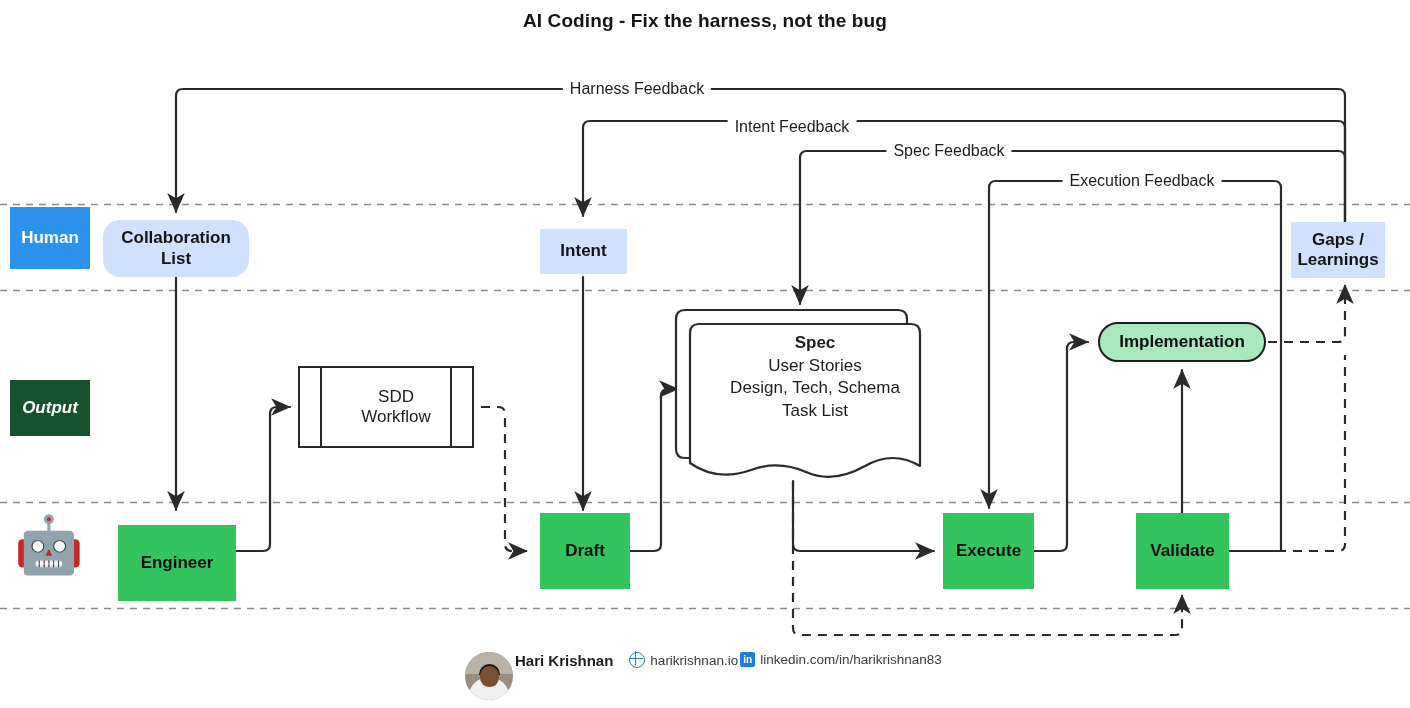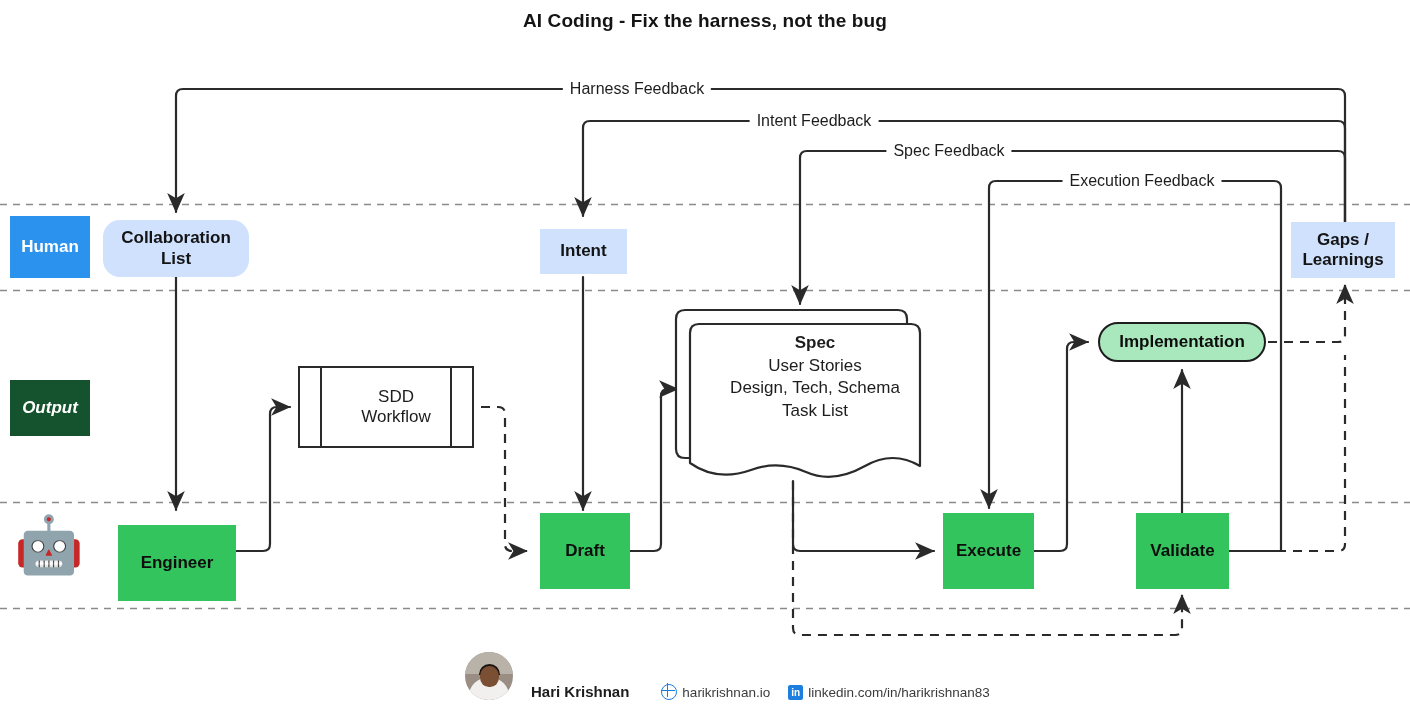--- a/index.html
+++ b/index.html
@@ -29,21 +29,21 @@
 
   .spec-text{position:absolute;left:700px;top:332px;width:230px;font-size:17px;
              color:#1d1d1d;line-height:1.33;text-align:center;}
 
   .robot{position:absolute;left:8px;top:510px;width:82px;height:70px;
          font-size:56px;line-height:70px;text-align:center;}
 
   .edge-label{position:absolute;background:#ffffff;padding:0 7px;font-size:16px;
               color:#1d1d1d;white-space:nowrap;transform:translate(-50%,-50%);}
 
-  .footer{position:absolute;left:465px;top:652px;display:flex;align-items:flex-end;gap:18px;}
+  .footer{position:absolute;left:465px;top:652px;display:flex;align-items:flex-start;gap:2px;}
   .avatar{width:48px;height:48px;border-radius:50%;overflow:hidden;position:relative;
           background:#9a8e84;}
   .avatar .sky{position:absolute;left:0;top:0;right:0;height:46%;background:#b9b2a8;}
   .avatar .face{position:absolute;left:50%;top:30%;width:19px;height:21px;margin-left:-9px;
                 border-radius:48% 48% 46% 46%;background:#7a4f33;}
   .avatar .hair{position:absolute;left:50%;top:26%;width:21px;height:11px;margin-left:-10px;
                 border-radius:11px 11px 0 0;background:#1b1411;}
   .avatar .body{position:absolute;left:50%;bottom:0;width:40px;height:22px;margin-left:-20px;
                 border-radius:18px 18px 0 0;background:#f2f0ee;}
   .fname{font-size:15px;font-weight:bold;color:#1d1d1d;}
@@ -120,32 +120,32 @@
     </g>
 
     <g fill="#ffffff" stroke="#2a2a2a" stroke-width="2.2" stroke-linejoin="round">
       <path d="M676,319 Q676,310 685,310 L898,310 Q907,310 907,319 L907,452
                Q880,436 852,452 Q820,470 793,458 L685,458 Q676,458 676,449 Z"></path>
       <path d="M690,333 Q690,324 699,324 L911,324 Q920,324 920,333 L920,466
                Q893,450 865,466 Q833,484 806,472 Q778,460 751,470 Q717,482 690,463 Z"></path>
     </g>
   </svg>
 
-  <div class="node lane-badge lane-human" style="left:10px;top:216px;width:80px;height:62px;">Human</div>
+  <div class="node lane-badge lane-human" style="left:10px;top:207px;width:80px;height:62px;">Human</div>
   <div class="node lane-badge lane-output" style="left:10px;top:380px;width:80px;height:56px;">Output</div>
   <div class="robot">🤖</div>
 
   <div class="node blue-box" style="left:103px;top:220px;width:146px;height:57px;flex-direction:column;border-radius:17px;">
     <span>Collaboration</span>
     <span>List</span>
   </div>
 
   <div class="node blue-box" style="left:540px;top:229px;width:87px;height:45px;">Intent</div>
 
-  <div class="node blue-box" style="left:1291px;top:222px;width:104px;height:56px;flex-direction:column;">
+  <div class="node blue-box" style="left:1291px;top:222px;width:94px;height:56px;flex-direction:column;">
     <span>Gaps /</span>
     <span>Learnings</span>
   </div>
 
   <div class="node subproc" style="left:298px;top:366px;width:176px;height:82px;flex-direction:column;position:absolute;padding-left:20px;">
     <div class="bar l"></div>
     <div class="bar r"></div>
     <span>SDD</span>
     <span>Workflow</span>
   </div>
@@ -158,21 +158,21 @@
   </div>
 
   <div class="node pill" style="left:1098px;top:322px;width:168px;height:40px;">Implementation</div>
 
   <div class="node green-box" style="left:118px;top:525px;width:118px;height:76px;">Engineer</div>
   <div class="node green-box" style="left:540px;top:513px;width:90px;height:76px;">Draft</div>
   <div class="node green-box" style="left:943px;top:513px;width:91px;height:76px;">Execute</div>
   <div class="node green-box" style="left:1136px;top:513px;width:93px;height:76px;">Validate</div>
 
   <div class="edge-label" style="left:637px;top:89px;">Harness Feedback</div>
-  <div class="edge-label" style="left:792px;top:121px;margin-left:22px;">Intent Feedback</div>
+  <div class="edge-label" style="left:792px;top:127px;">Intent Feedback</div>
   <div class="edge-label" style="left:949px;top:151px;">Spec Feedback</div>
   <div class="edge-label" style="left:1142px;top:181px;">Execution Feedback</div>
 
   <div class="footer">
     <div class="avatar">
       <div class="sky"></div>
         <div class="body"></div>
       <div class="hair"></div>
         <div class="face"></div>
     </div>

